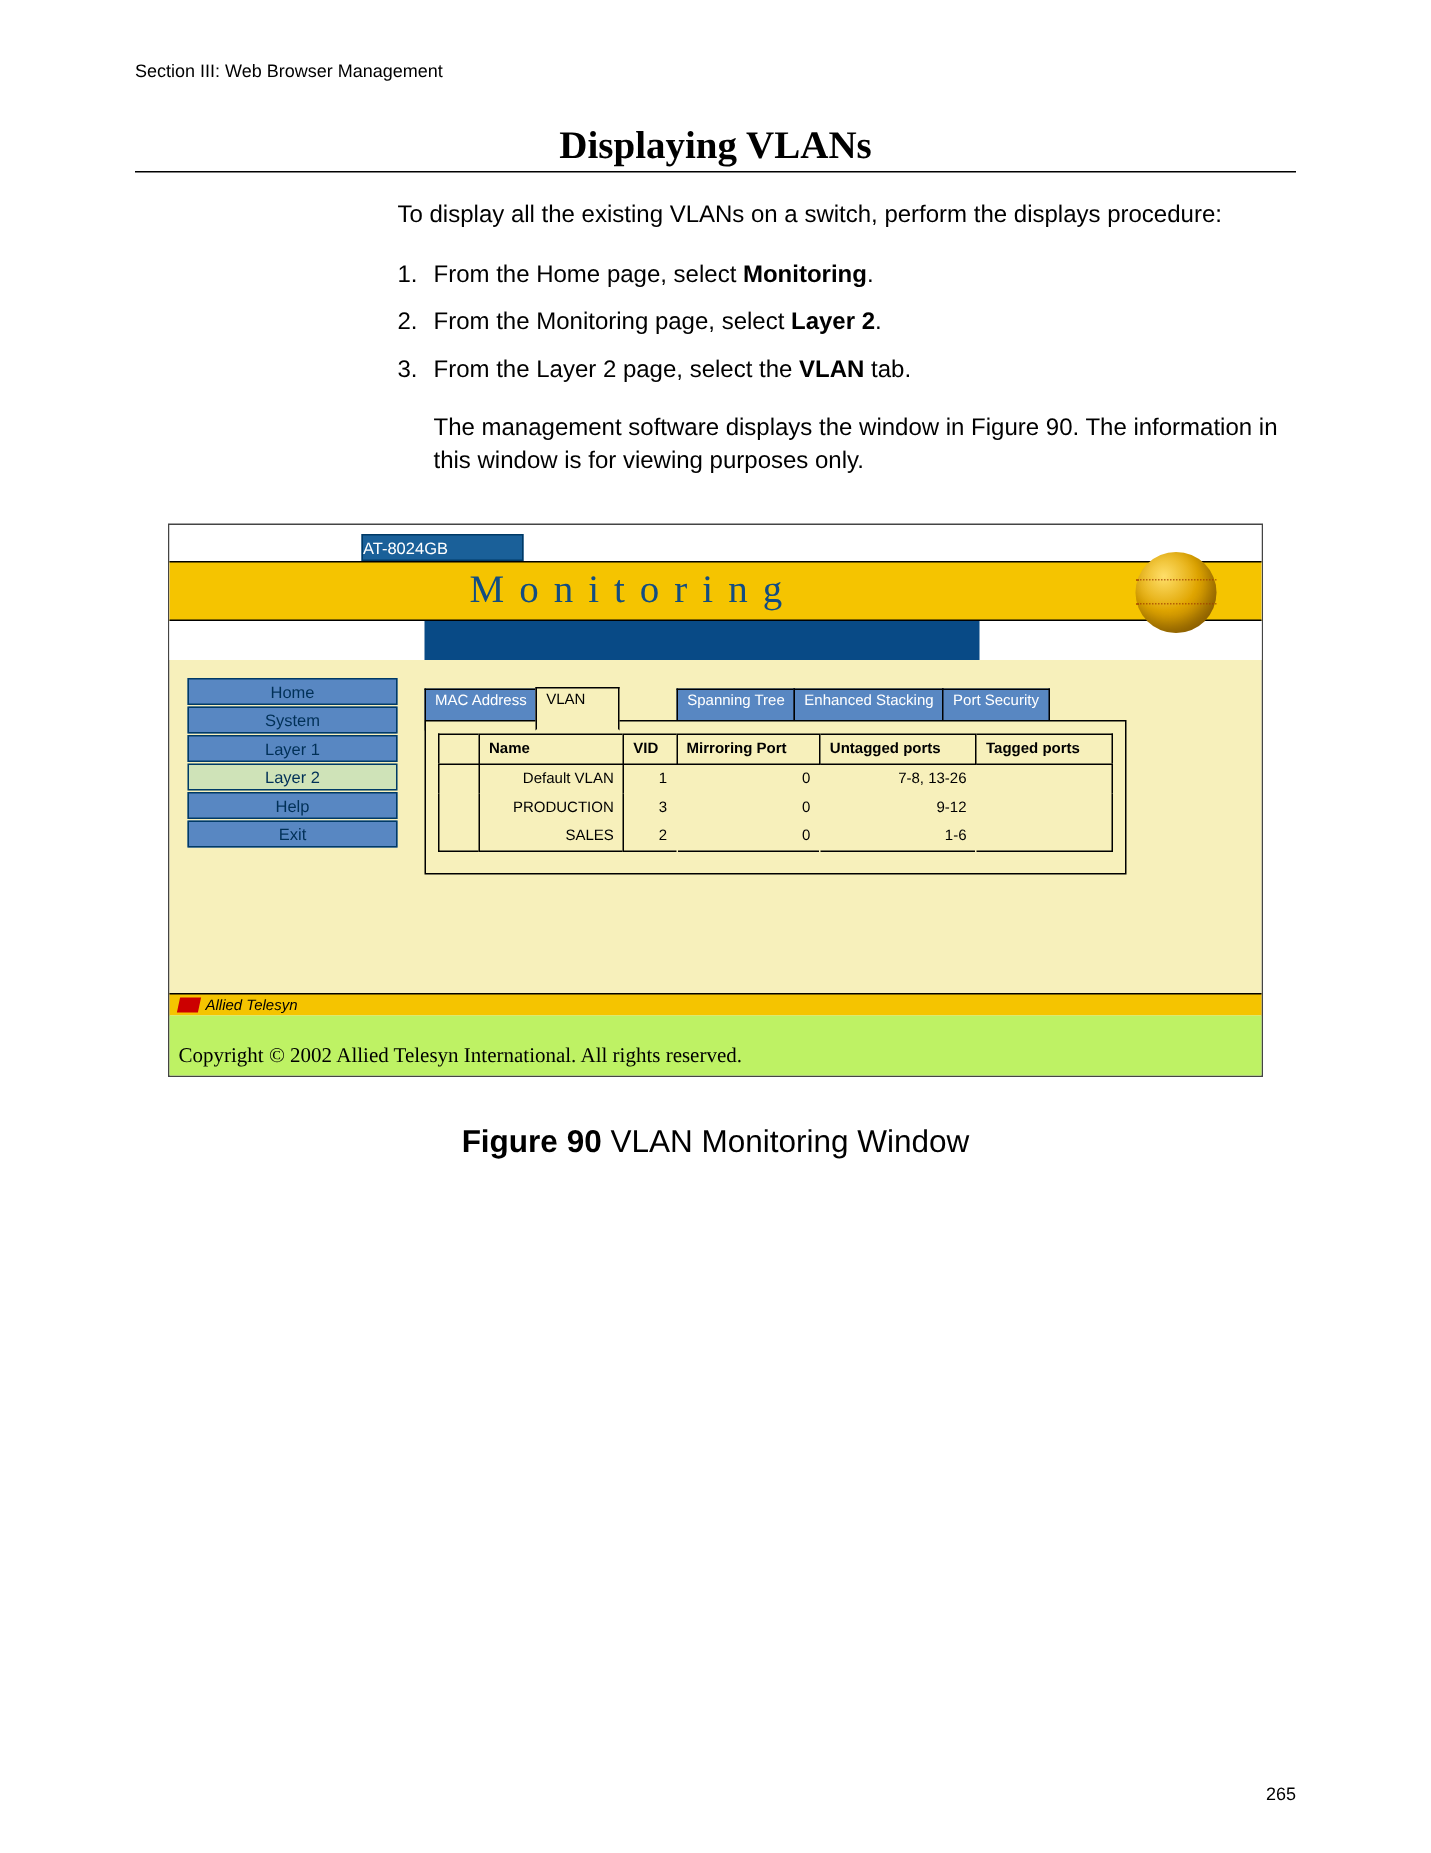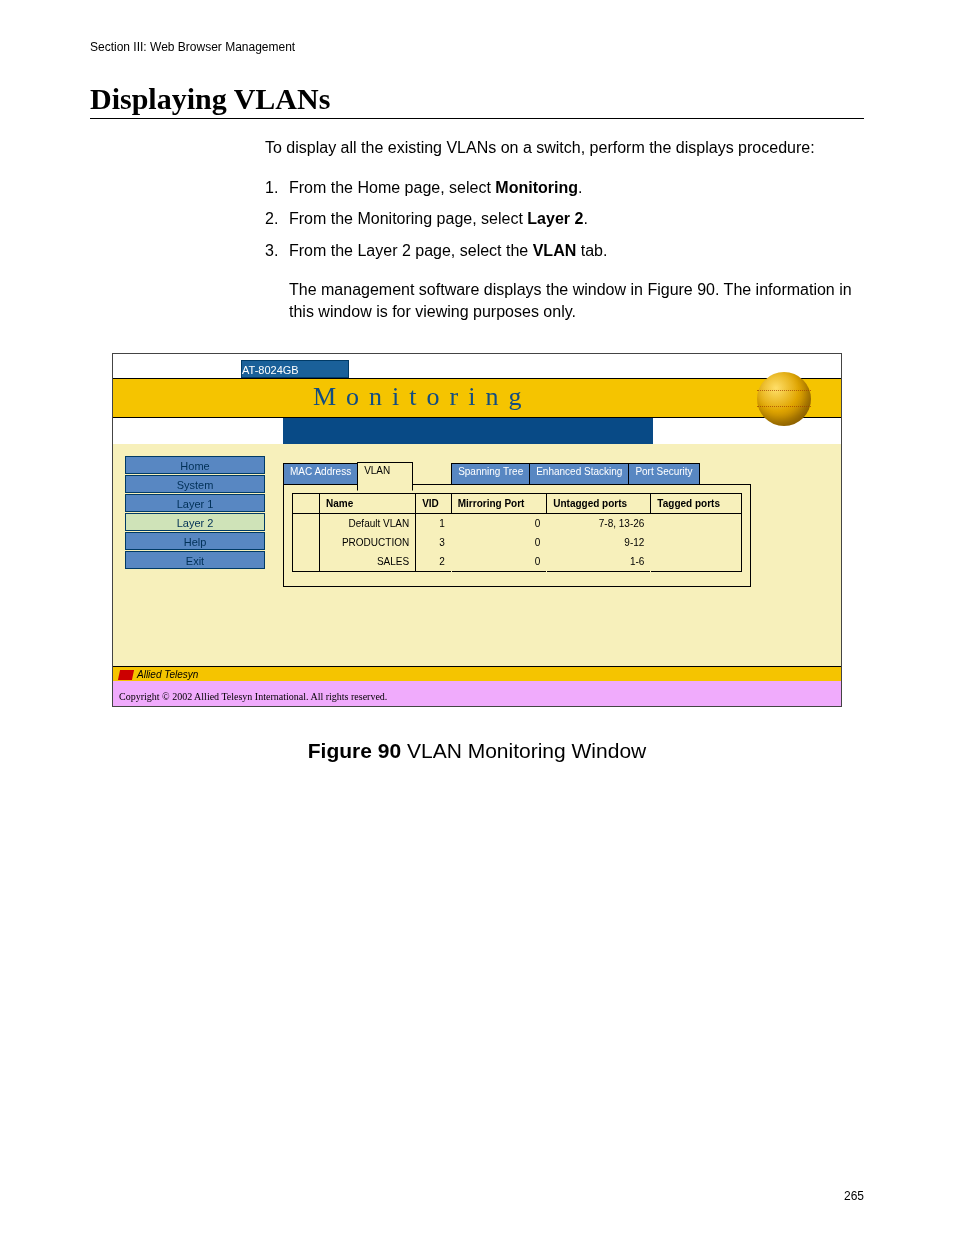--- a/index.html
+++ b/index.html
@@ -25,24 +25,25 @@
     font-family:"Segoe UI",Arial,sans-serif;
   }
   .running-head{
     font-size:12px;
     color:#000;
     margin-bottom:28px;
   }
   h1.section-title{
     font-family:Georgia,"Times New Roman",serif;
     font-weight:700;
-    font-size:30px;
+    font-size:26px;
     margin:16px 0 6px 0;
     border-bottom:1.5px solid #000;
     padding-bottom:2px;
+    text-align:center;
   }
   .body-copy{
     margin-left:175px;
     font-size:16px;
     line-height:1.35;
   }
   .body-copy p{margin:18px 0;}
   ol.steps{list-style:none;padding:0;margin:0;}
   ol.steps>li{
     position:relative;
@@ -249,24 +250,24 @@
   }
   .shot-footer .brandmark{
     display:inline-block;
     width:14px;height:10px;
     background:#c00;
     margin-right:4px;
     vertical-align:middle;
     transform:skewX(-12deg);
   }
   .shot-copy{
-    font-size:10px;
+    font-size:14px;
     font-family:Georgia,serif;
-    padding:10px 6px 4px 6px;
-    background:#f0abfc;
+    padding:20px 6px 4px 6px;
+    background:#bef264;
   }
 
   .figcaption{
     text-align:center;
     font-size:21px;
     margin-top:32px;
   }
   .figcaption b{font-weight:700;}
 
   .page-number{

